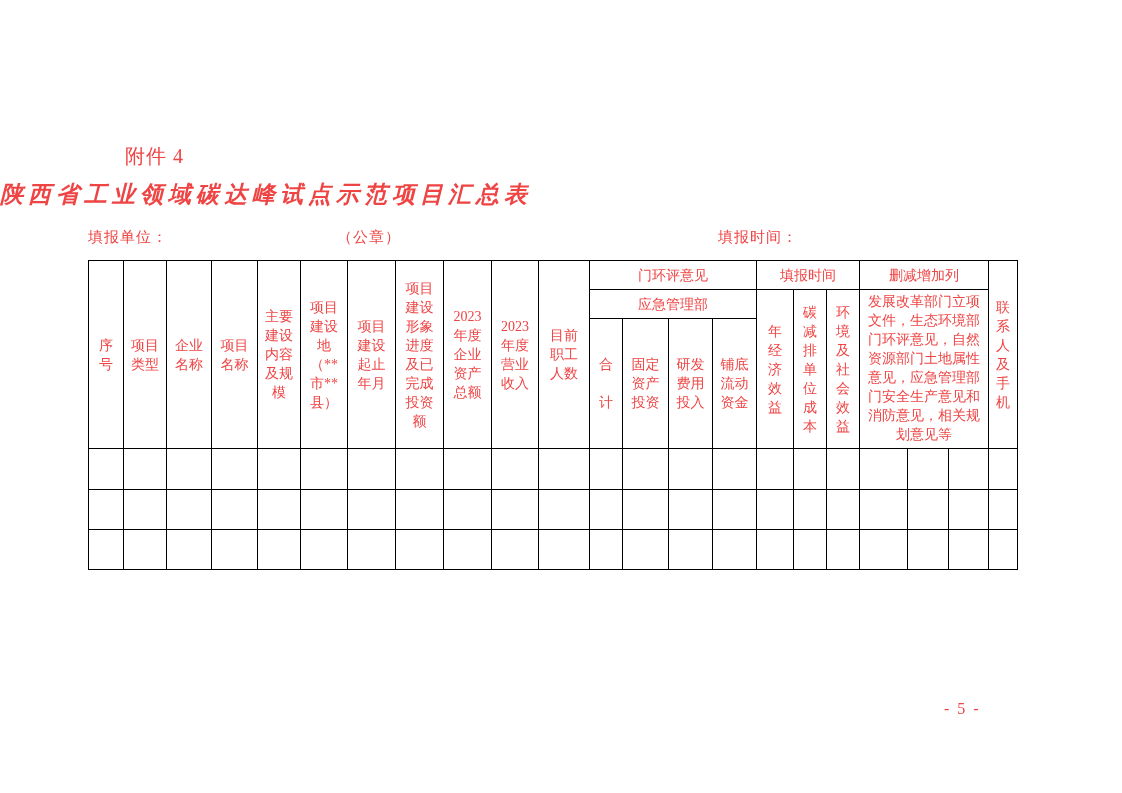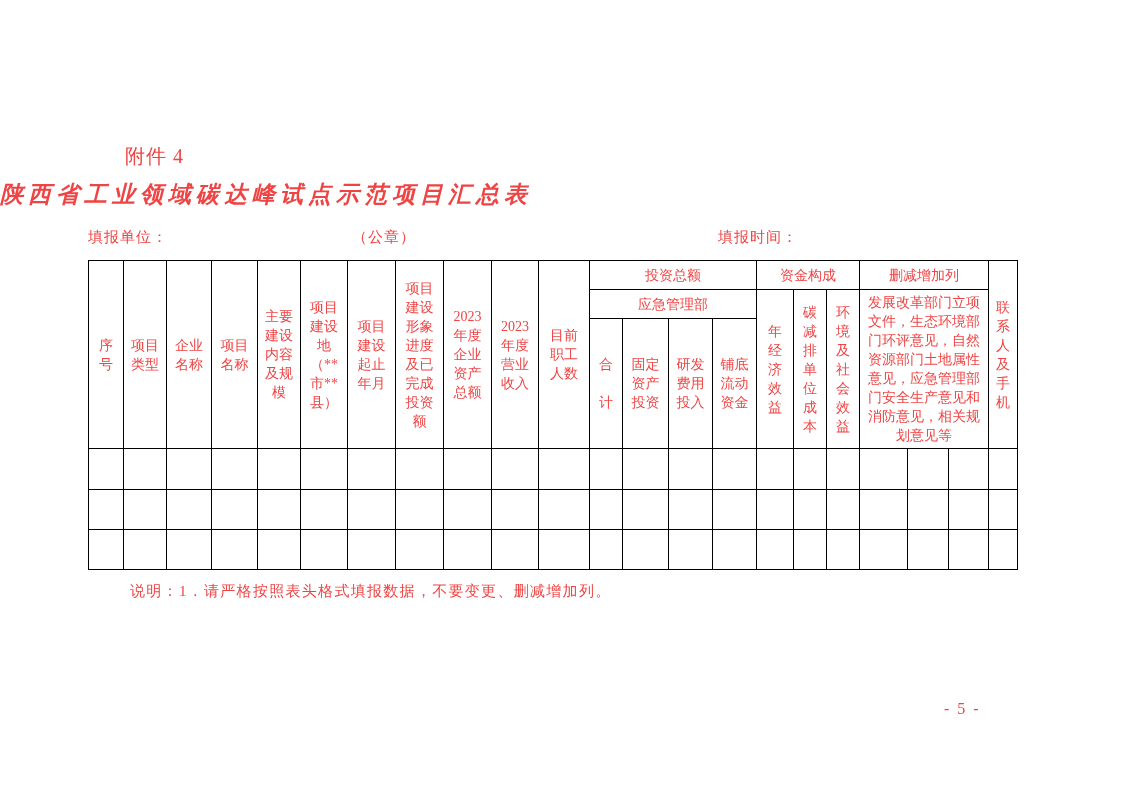--- a/index.html
+++ b/index.html
@@ -9,39 +9,39 @@
   }
   .attachment{
     position:absolute;left:125px;top:110px;font-size:20px;letter-spacing:1px;
   }
   .title{
     position:absolute;left:0;top:146px;width:1122px;text-align:left;
     font-size:23px;font-weight:bold;font-style:italic;letter-spacing:5px;
   }
   .meta-label{position:absolute;top:195px;font-size:15px;letter-spacing:1px;}
   .meta-unit{left:88px;}
-  .meta-seal{left:352px;}
+  .meta-seal{left:337px;}
   .meta-time{left:718px;font-family:Liberation Serif, serif;}
   table.doc-table{
     position:absolute;left:88px;top:227px;width:929px;
     border-collapse:collapse;table-layout:fixed;
   }
   table.doc-table td{
     border:1px solid #000;padding:0;margin:0;
     text-align:center;vertical-align:middle;
     font-size:14px;line-height:19px;white-space:pre-line;
     overflow:hidden;
   }
   tr.row-a{height:29px;}
   tr.row-b{height:29px;}
   tr.row-c{height:130px;}
   tr.row-body1{height:41px;}
   tr.row-body2{height:40px;}
   tr.row-body3{height:40px;}
-  td.approval-text{font-size:14px;line-height:19px;}
+  td.approval-text{font-size:14px;line-height:19px;font-family:Liberation Mono, monospace;}
   .notes-line{position:absolute;font-size:15px;letter-spacing:1.3px;}
   .note-1{left:130px;top:549px;}
   .note-2{left:177px;top:588px;}
   .note-3{left:177px;top:626px;}
   .page-number{position:absolute;left:944px;top:667px;font-size:16px;letter-spacing:2px;}
 </style>
 </head>
 <body>
 
 <div class="page">
@@ -117,22 +117,22 @@
 企业
 资产
 总额</td>
       <td rowspan="3">2023
 年度
 营业
 收入</td>
       <td rowspan="3">目前
 职工
 人数</td>
-      <td colspan="4">投资总额</td>
-      <td colspan="3">资金构成</td>
+      <td colspan="4">门环评意见</td>
+      <td colspan="3">填报时间</td>
       <td colspan="3">删减增加列</td>
       <td rowspan="3">联
 系
 人
 及
 手
 机</td>
     </tr>
     <tr class="row-b">
       <td colspan="4">应急管理部</td>
@@ -246,17 +246,16 @@
           <td></td>
           <td></td>
           <td></td>
           <td></td>
           <td></td>
           <td></td>
     </tr>
   </tbody>
     </table>
 
-  <div class="notes-line note-1"><span>说明：</span><span>1．请严格按照表头格式填报数据，不要变更、删减增加列。</span></div>
 
   <div class="page-number">- 5 -</div>
 
 </div>
 
 </body></html>

